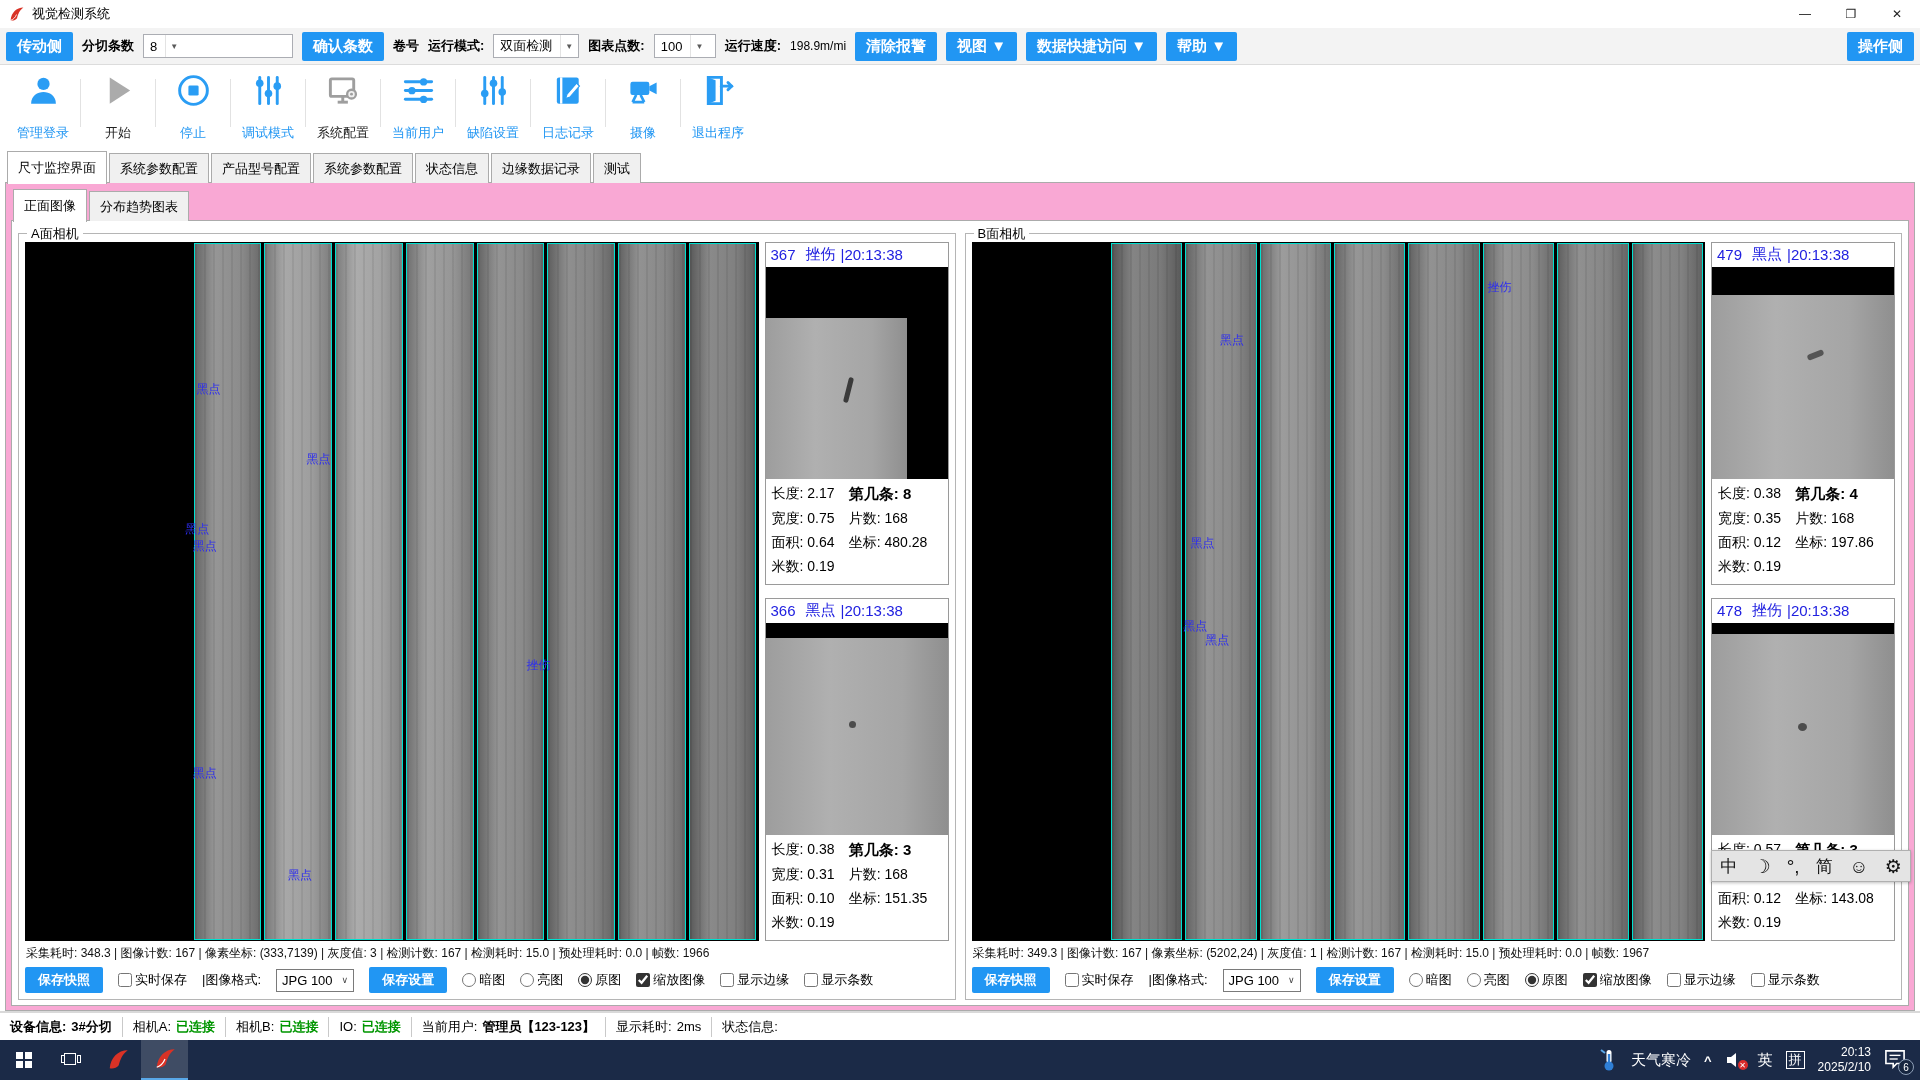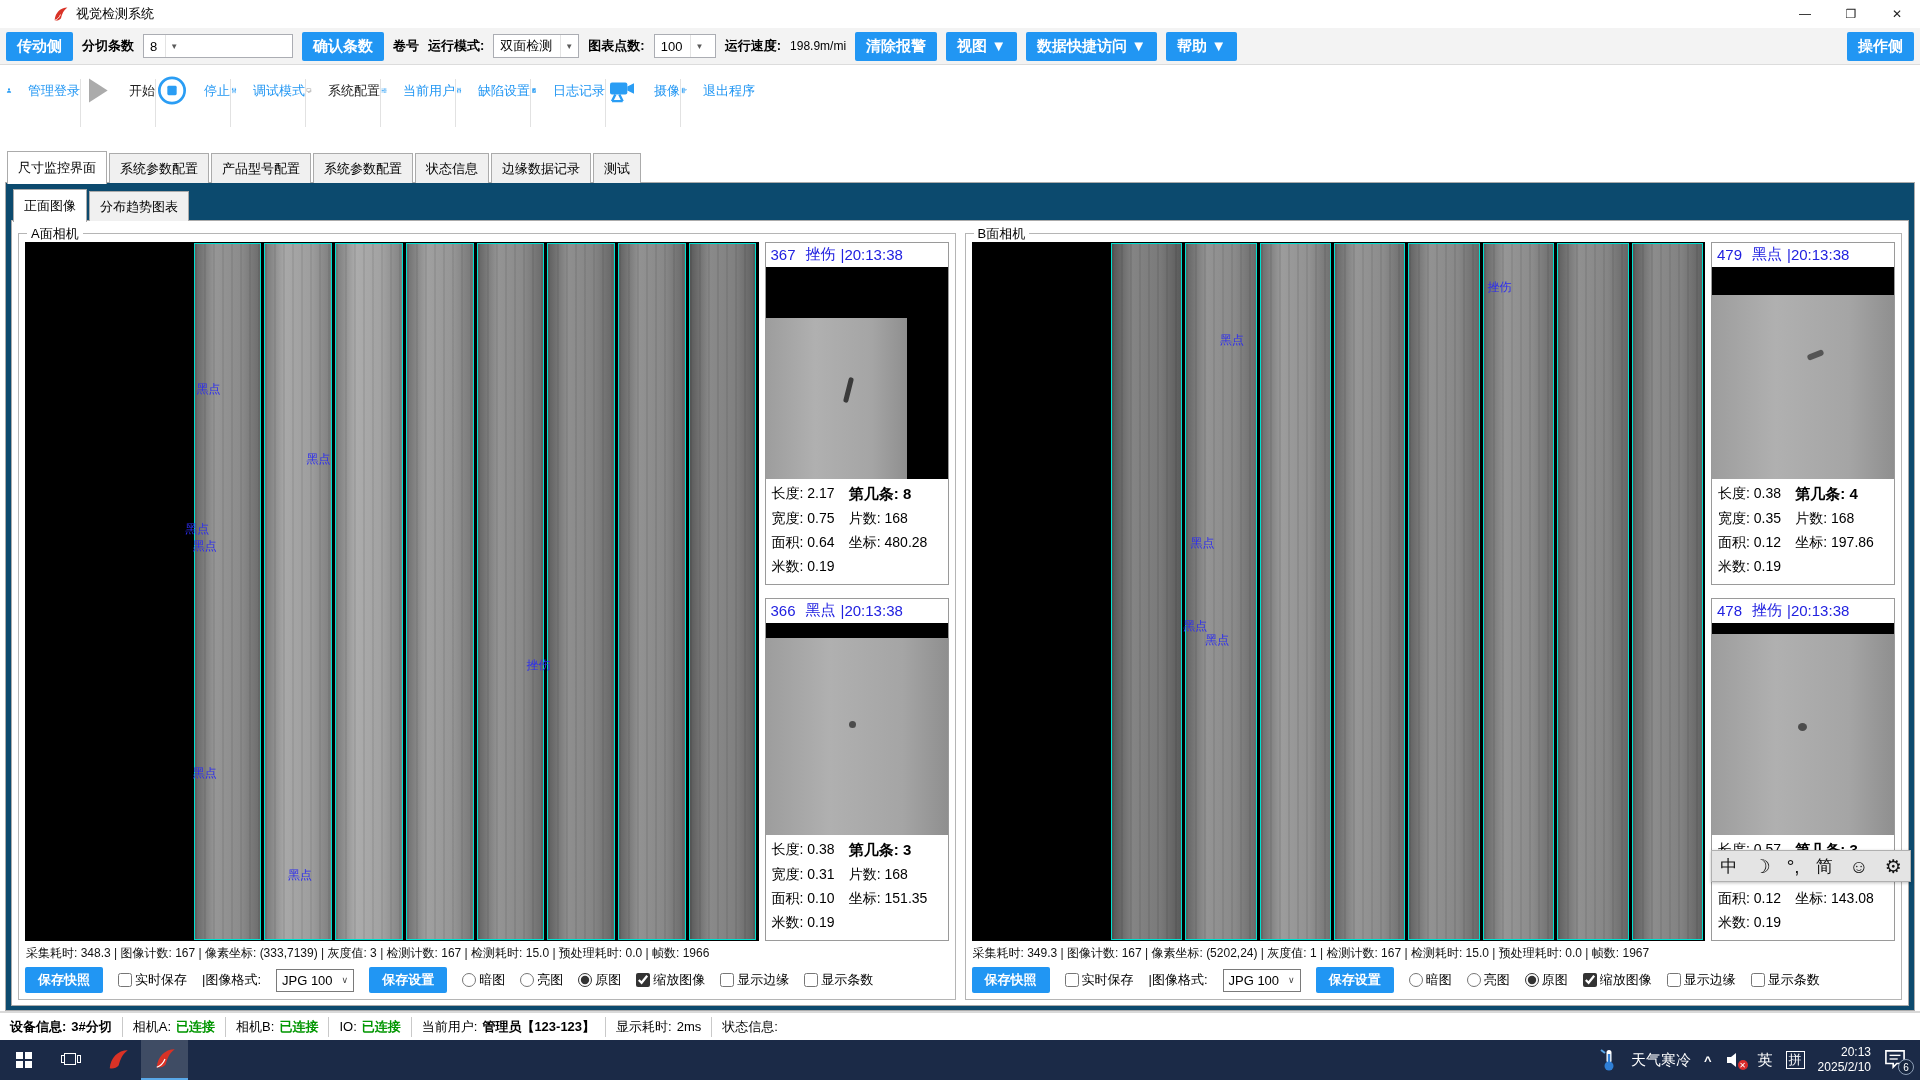--- a/index.html
+++ b/index.html
@@ -1,52 +1,52 @@
 <!DOCTYPE html>
 <html><head>
 <meta charset="utf-8">
 <style>
   * { margin:0; padding:0; box-sizing:border-box; }
   html,body { width:1920px; height:1080px; overflow:hidden; }
   body { font-family:"Liberation Sans","DejaVu Sans",sans-serif; background:#fff; font-size:13px; color:#000; }
   .app { position:relative; width:1920px; height:1080px; display:flex; flex-direction:column; }
 
   
-  .titlebar { height:28px; background:#fff; display:flex; align-items:center; padding-left:8px; gap:7px; flex:0 0 auto;margin-left:44px; }
+  .titlebar { height:28px; background:#fff; display:flex; align-items:center; padding-left:8px; gap:7px; flex:0 0 auto; }
   .titlebar .app-ico { width:17px; height:17px; }
   .titlebar .ttl { font-size:13px; }
   .win-controls { margin-left:auto; display:flex; height:100%; }
   .win-btn { width:46px; height:100%; display:flex; align-items:center; justify-content:center; font-size:12px; color:#222; }
 
   
   .toolbar { height:37px; background:#f3f3f3; border-bottom:1px solid #dcdcdc; display:flex; align-items:center; gap:9px; padding:0 6px; flex:0 0 auto; }
   .btn-blue { background:#2196f3; color:#fff; font-weight:bold; font-size:15px; padding:5px 11px; border-radius:2px; cursor:default; white-space:nowrap; }
   .tb-label { font-weight:bold; white-space:nowrap; }
   .combo { background:#fff; border:1px solid #abadb3; height:24px; display:flex; align-items:center; padding:0 2px 0 6px; font-size:13px; }
   .combo .cval { white-space:nowrap; }
   .combo .arrow { color:#5a5a5a; font-size:8px; margin-left:8px; padding:0 4px; border-left:1px solid #e3e3e3; height:100%; display:flex; align-items:center; }
   .combo.w150 { width:150px; } .combo.w86 { width:86px; } .combo.w62 { width:62px; }
   .txt-input { border:1px solid #abadb3; height:25px; width:360px; font-size:14px; padding:0 5px; font-family:inherit; }
   .speed-val { font-size:12px; white-space:nowrap; }
   .spacer { flex:1; }
 
   
   .iconbar { height:79px; background:#fff; display:flex; align-items:flex-start; padding:8px 2px 0 6px; flex:0 0 auto; }
-  .icon-item { width:74px; display:flex; flex-direction:row; align-items:center; gap:16px; }
+  .icon-item { width:74px; display:flex; flex-direction:column; align-items:center; gap:16px; }
   .icon-item svg { width:35px; height:35px; }
   .icon-item .lbl { font-size:13px; color:#2196f3; white-space:nowrap; }
   .icon-item.disabled .lbl { color:#222; }
   .icon-sep { width:1px; height:48px; background:#e2e2e2; margin-top:6px; }
 
   
   .page { flex:1; min-height:0; background:#fff; display:flex; flex-direction:column; padding:9px 5px 0 5px; }
   .tabs-row { display:flex; position:relative; z-index:2; padding-left:2px; }
   .tab { background:#f0f0f0; border:1px solid #ababab; border-bottom:none; padding:6px 10px 5px; font-size:13px; margin-right:2px; white-space:nowrap; cursor:default; }
   .tab.active { background:#fff; padding-top:7px; margin-top:-2px; margin-bottom:-1px; z-index:3; position:relative; }
-  .tab-body { flex:1; min-height:0; border:1px solid #ababab; margin-top:-1px; background:#0c4a6e; display:flex; flex-direction:column; padding:8px 5px 4px; }
+  .tab-body { flex:1; min-height:0; border:1px solid #ababab; margin-top:-1px; background:#f9a8d4; display:flex; flex-direction:column; padding:8px 5px 4px; }
   .sub-body { flex:1; min-height:0; border:1px solid #ababab; margin-top:-1px; background:#fff; display:flex; gap:9px; padding:12px 6px 5px; }
 
   
   .panel { flex:1; min-width:0; border:1px solid #b5b5b5; position:relative; display:flex; flex-direction:column; padding:8px 6px 4px; }
   .panel-title { position:absolute; top:-9px; left:8px; background:#fff; padding:0 4px; font-size:13px; }
   .panel-main { flex:1; min-height:0; display:flex; gap:6px; }
   .camera { flex:1; min-width:0; background:#000; position:relative; overflow:hidden; }
   .strips { position:absolute; top:1px; bottom:1px; right:2px; display:flex; gap:3px; }
   .strip { flex:1; border:1px solid #00e0d0; }
   .marker { position:absolute; color:#2d2df0; font-size:12px; transform:translate(-50%,-50%); white-space:nowrap; z-index:5; }

